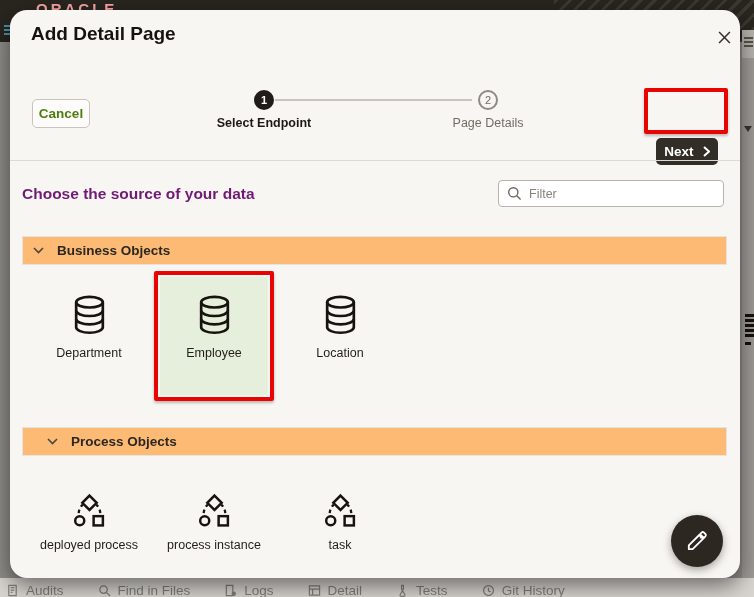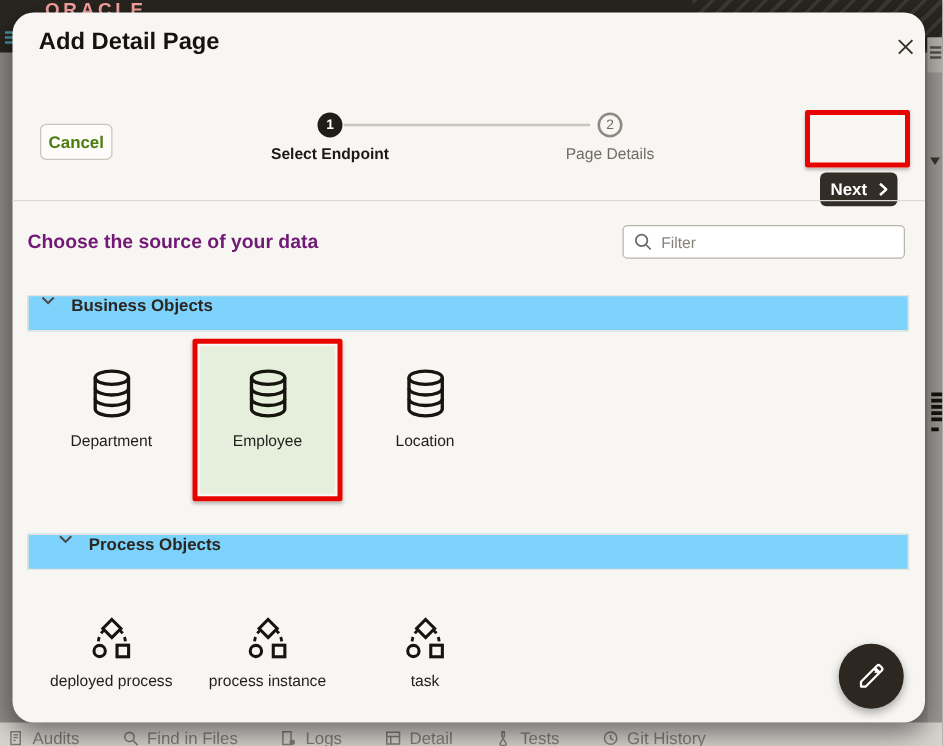--- a/index.html
+++ b/index.html
@@ -55,22 +55,22 @@
   .wizard-divider { position:absolute; left:0; top:150px; width:730px; height:1px; background:#ddd9d3; }
 
   
   .body-heading { position:absolute; left:12px; top:175px; font-size:15.5px; font-weight:bold; color:#701a75; }
   .filter-wrap { position:absolute; left:488px; top:170px; width:226px; height:27px; background:#fff;
     border:1px solid #b8b4ad; border-radius:4px; display:flex; align-items:center; padding:0 8px; gap:7px; }
   .filter-wrap input { border:none; outline:none; flex:1; font-size:12.5px; font-family:inherit;
     color:#34302a; background:transparent; min-width:0; }
   .filter-wrap input::placeholder { color:#87837c; }
 
-  .band { position:absolute; left:12px; width:705px; height:29px; background:#7dd3fc;
-    border:1px solid #e6e2dc; display:flex; gap:13px; padding-left:10px; cursor:pointer; }
+  .band { position:absolute; left:12px; width:705px; height:29px; background:#fdba74;
+    border:1px solid #e6e2dc; display:flex; align-items:center; gap:13px; padding-left:10px; cursor:pointer; }
   .band .band-title { font-size:13.5px; font-weight:bold; color:#2b2722; }
   .band.bo { top:226px; }
   .band.po { top:417px;padding-left:24px; }
 
   .tile { position:absolute; width:108px; text-align:center; cursor:pointer; }
   .tile .ticon { display:flex; justify-content:center; }
   .tile .tlabel { font-size:12.5px; color:#211e1a; margin-top:10px; }
   .tile.selected-bg { background:#e5efdb; }
   .annot.emp-box { left:144px; top:261px; width:120px; height:130px; }
 

